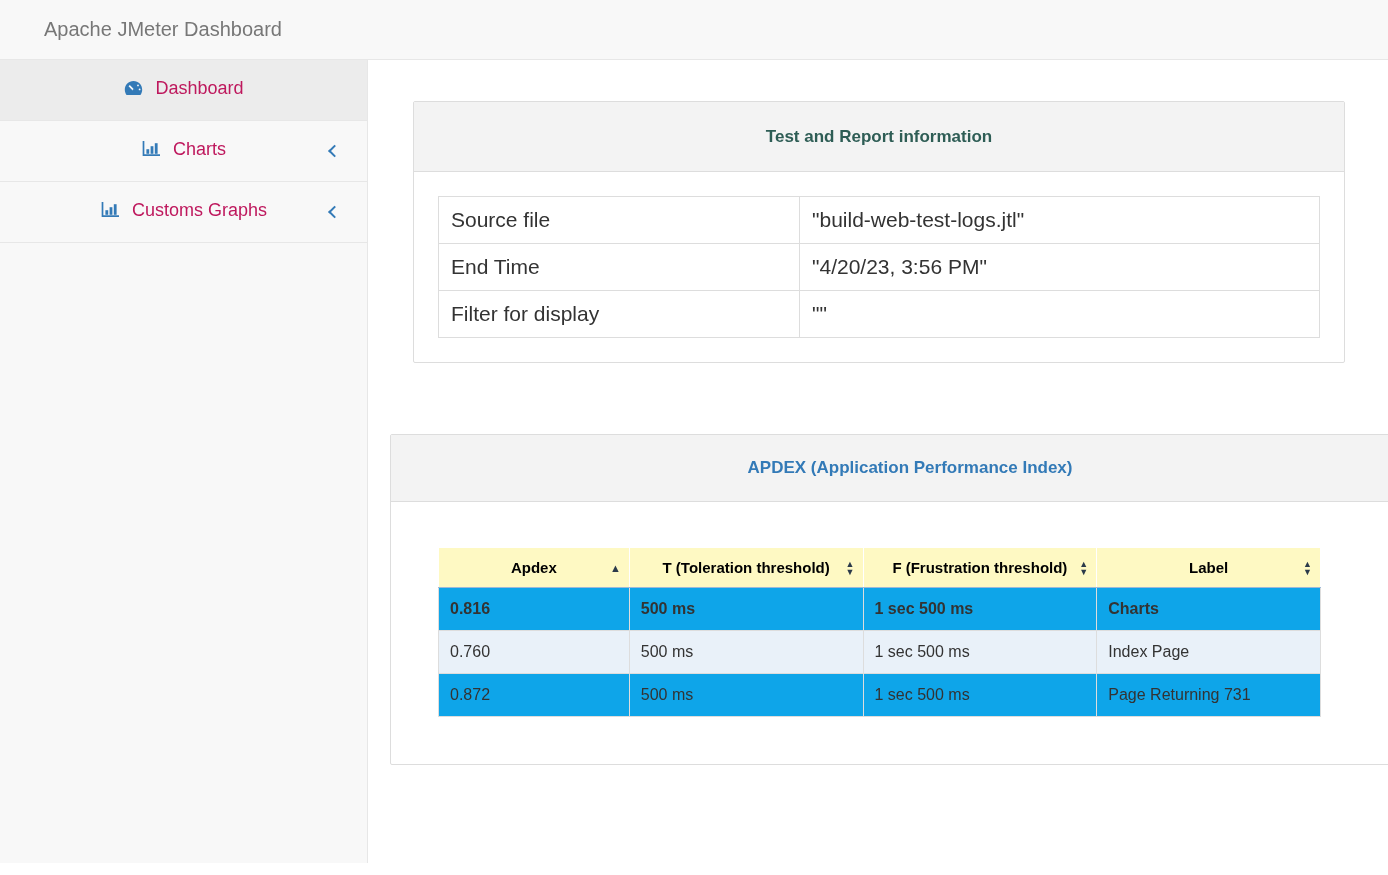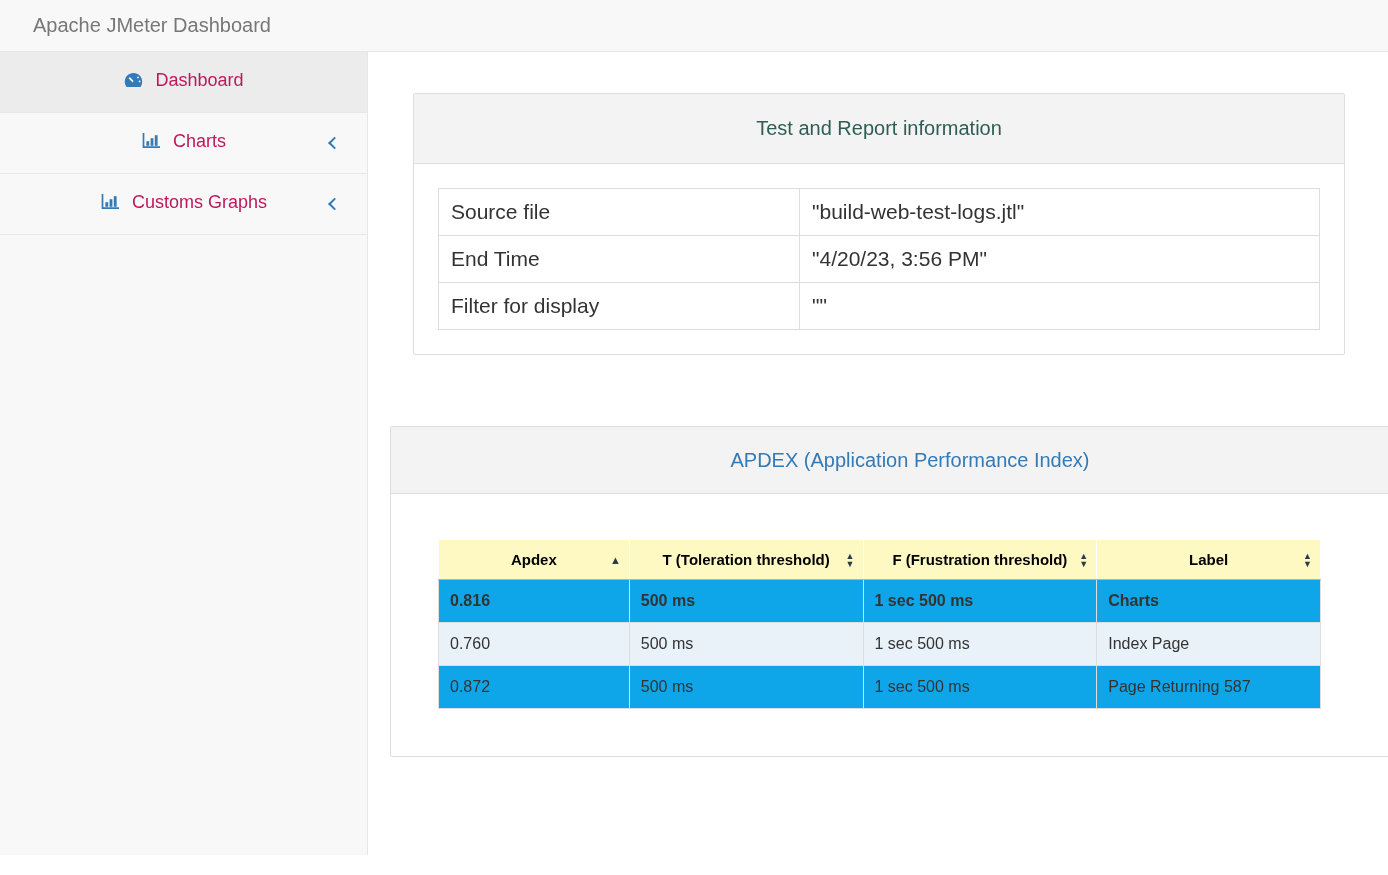--- a/index.html
+++ b/index.html
@@ -6,26 +6,26 @@
   html, body { width: 1388px; height: 875px; }
   body {
     font-family: "Liberation Sans", sans-serif;
     background: #ffffff;
     color: #333;
     overflow: hidden;
   }
 
   
   .navbar {
-    height: 52px;
+    height: 60px;
     background: #f8f8f8;
     border-bottom: 1px solid #e7e7e7;
     display: flex;
     align-items: center;
-    padding-left: 33px;
+    padding-left: 44px;
   }
   .navbar-title {
     font-size: 20px;
     color: #777777;
   }
 
   
   .layout { display: flex; height: 803px; }
 
   
@@ -74,21 +74,21 @@
     border: 1px solid #dddddd;
     border-radius: 2px;
   }
   .panel-heading {
     background: #f3f3f3;
     border-bottom: 1px solid #dddddd;
     display: flex;
     align-items: center;
     justify-content: center;
   }
-  .panel-heading h2 { font-size: 20px; font-weight: normal; }
+  .panel-heading h2 { font-size: 17px; font-weight: bold; }
 
   
   .panel-info { width: 932px; margin: 41px 0 0 45px; }
   .panel-info .panel-heading { height: 70px; }
   .panel-info .panel-heading h2 { color: #2e5d55; }
   .panel-info .panel-body { padding: 24px; }
 
   .info-table {
     width: 100%;
     border-collapse: collapse;
@@ -276,21 +276,21 @@
             <tr class="striped">
               <td>0.760</td>
               <td>500 ms</td>
               <td>1 sec 500 ms</td>
               <td>Index Page</td>
             </tr>
             <tr>
               <td>0.872</td>
               <td>500 ms</td>
               <td>1 sec 500 ms</td>
-              <td>Page Returning 587</td>
+              <td>Page Returning 731</td>
             </tr>
           </tbody>
         </table>
       </div>
     </section>
 
   </main>
 </div>
 
 </body></html>

